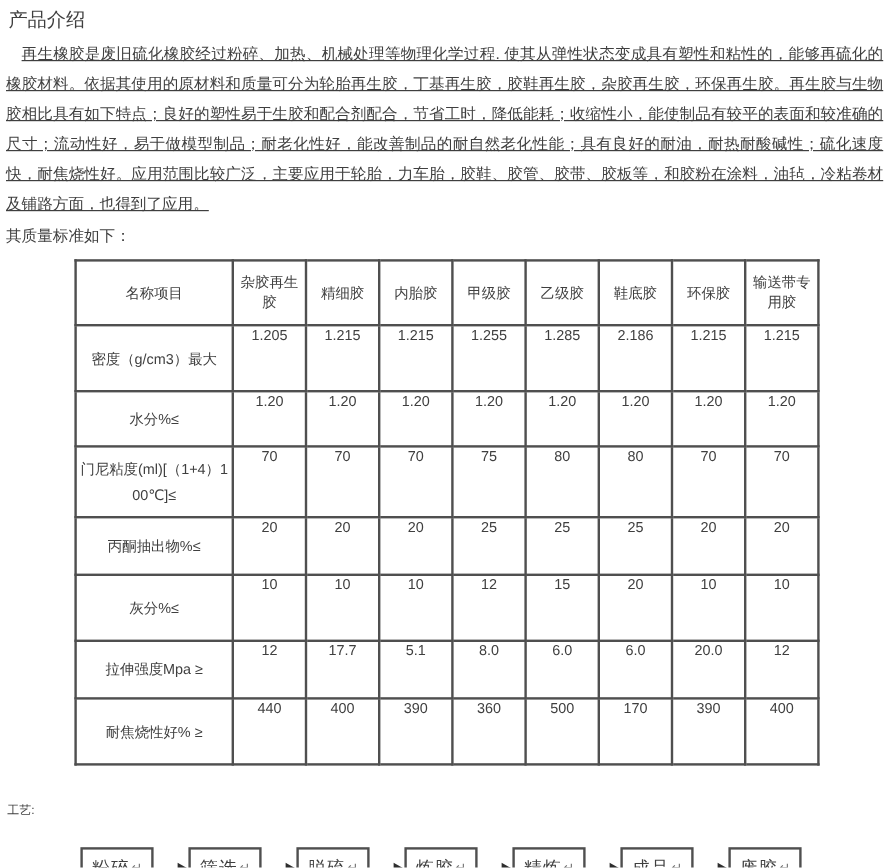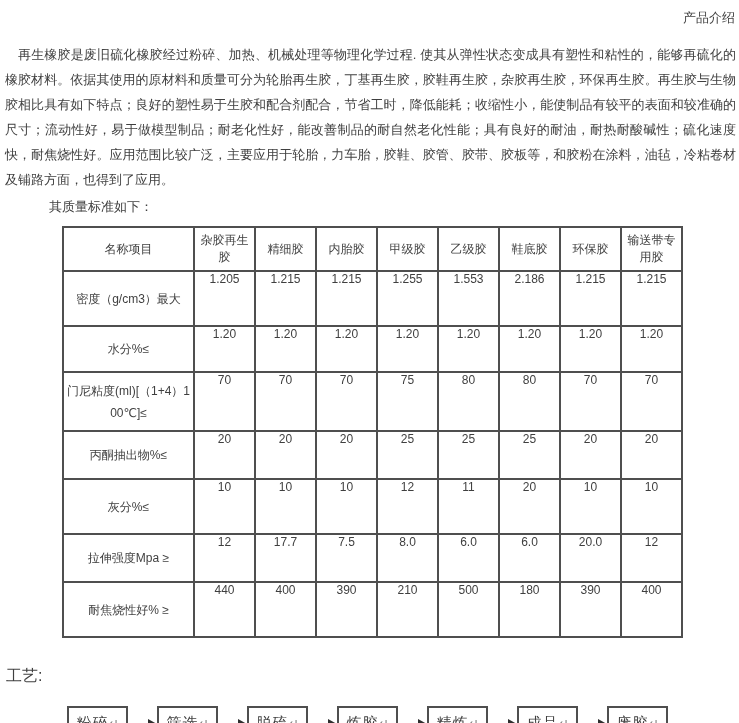--- a/index.html
+++ b/index.html
@@ -3,53 +3,53 @@
 <meta charset="utf-8">
 <style>
   html,body { margin:0; padding:0; background:#ffffff; }
   body {
     width:739px; height:723px; overflow:hidden;
     font-family:"Liberation Sans","DejaVu Sans",sans-serif;
     color:#3f3f3f;
   }
   .doc { padding:8px 4px 0 5px; }
 
-  .page-title { font-size:13px; line-height:16px; margin:2px 0 0 2px;text-align:right; }
+  .page-title { font-size:16px; line-height:16px; margin:2px 0 0 2px; }
 
   .intro {
     font-size:13px; line-height:25px; width:731px;
-    margin-top:16px; text-indent:13px; text-align:justify;
-  }
-
-  .std-heading { font-size:13px; line-height:25px; margin-top:2px;margin-left:44px; }
+    margin-top:6px; text-indent:13px; text-align:justify;text-decoration:underline;
+  }
+
+  .std-heading { font-size:13px; line-height:25px; margin-top:2px; }
 
   table.quality {
     border-collapse:collapse; table-layout:fixed;
     margin:7px 0 0 57px;
   }
   table.quality th, table.quality td {
     border:2px solid #4f4f4f; font-weight:normal;
     font-size:12px; text-align:center; padding:0 2px;
     overflow:hidden; word-break:break-all;
   }
   col.c-label { width:131px; }
   col.c-val   { width:61px;  }
-  thead tr { height:44px; }
+  thead tr { height:54px; }
   tbody tr:nth-child(1) { height:55px; }
   tbody tr:nth-child(2) { height:46px; }
   tbody tr:nth-child(3) { height:59px;margin-left:36px; }
   tbody tr:nth-child(4) { height:48px; }
   tbody tr:nth-child(5) { height:55px; }
   tbody tr:nth-child(6) { height:48px; }
   tbody tr:nth-child(7) { height:55px; }
   th { vertical-align:middle; }
   td.row-label { vertical-align:middle; line-height:22px; }
   td.val { vertical-align:top; padding-top:6px; }
 
-  .process-heading { font-size:16px; line-height:16px; margin:30px 0 0 1px; }
+  .process-heading { font-size:10px; line-height:16px; margin:30px 0 0 1px; }
 
   .flow { display:flex; align-items:center; margin:22px 0 0 62px; }
   .flow-box {
     width:57px; height:31px; border:2px solid #4f4f4f; background:#fff;
     display:flex; align-items:center; justify-content:center;
     font-size:15px; flex:none; letter-spacing:1px;
   }
   .return-mark { font-size:11px; color:#6e6e6e; letter-spacing:0; margin-left:1px; }
   .flow-arrow { width:29px; height:12px; display:flex; align-items:center; flex:none; }
   .flow-arrow::before { content:""; flex:1; height:2px; background:#2e2e2e; }
@@ -95,21 +95,21 @@
         <th>输送带专用胶</th>
       </tr>
     </thead>
     <tbody>
       <tr>
         <td class="row-label">密度（g/cm3）最大</td>
         <td class="val">1.205</td>
         <td class="val">1.215</td>
         <td class="val">1.215</td>
         <td class="val">1.255</td>
-        <td class="val">1.553</td>
+        <td class="val">1.285</td>
         <td class="val">2.186</td>
         <td class="val">1.215</td>
         <td class="val">1.215</td>
       </tr>
       <tr>
         <td class="row-label">水分%≤</td>
         <td class="val">1.20</td>
         <td class="val">1.20</td>
         <td class="val">1.20</td>
         <td class="val">1.20</td>
@@ -139,44 +139,44 @@
         <td class="val">25</td>
         <td class="val">20</td>
         <td class="val">20</td>
       </tr>
       <tr>
         <td class="row-label">灰分%≤</td>
         <td class="val">10</td>
         <td class="val">10</td>
         <td class="val">10</td>
         <td class="val">12</td>
-        <td class="val">11</td>
+        <td class="val">15</td>
         <td class="val">20</td>
         <td class="val">10</td>
         <td class="val">10</td>
       </tr>
       <tr>
         <td class="row-label">拉伸强度Mpa ≥</td>
         <td class="val">12</td>
         <td class="val">17.7</td>
-        <td class="val">7.5</td>
+        <td class="val">5.1</td>
         <td class="val">8.0</td>
         <td class="val">6.0</td>
         <td class="val">6.0</td>
         <td class="val">20.0</td>
         <td class="val">12</td>
       </tr>
       <tr>
         <td class="row-label">耐焦烧性好% ≥</td>
         <td class="val">440</td>
         <td class="val">400</td>
         <td class="val">390</td>
-        <td class="val">210</td>
+        <td class="val">360</td>
         <td class="val">500</td>
-        <td class="val">180</td>
+        <td class="val">170</td>
         <td class="val">390</td>
         <td class="val">400</td>
       </tr>
     </tbody>
   </table>
 
   <div class="process-heading">工艺:</div>
 
   <div class="flow">
     <div class="flow-box">

